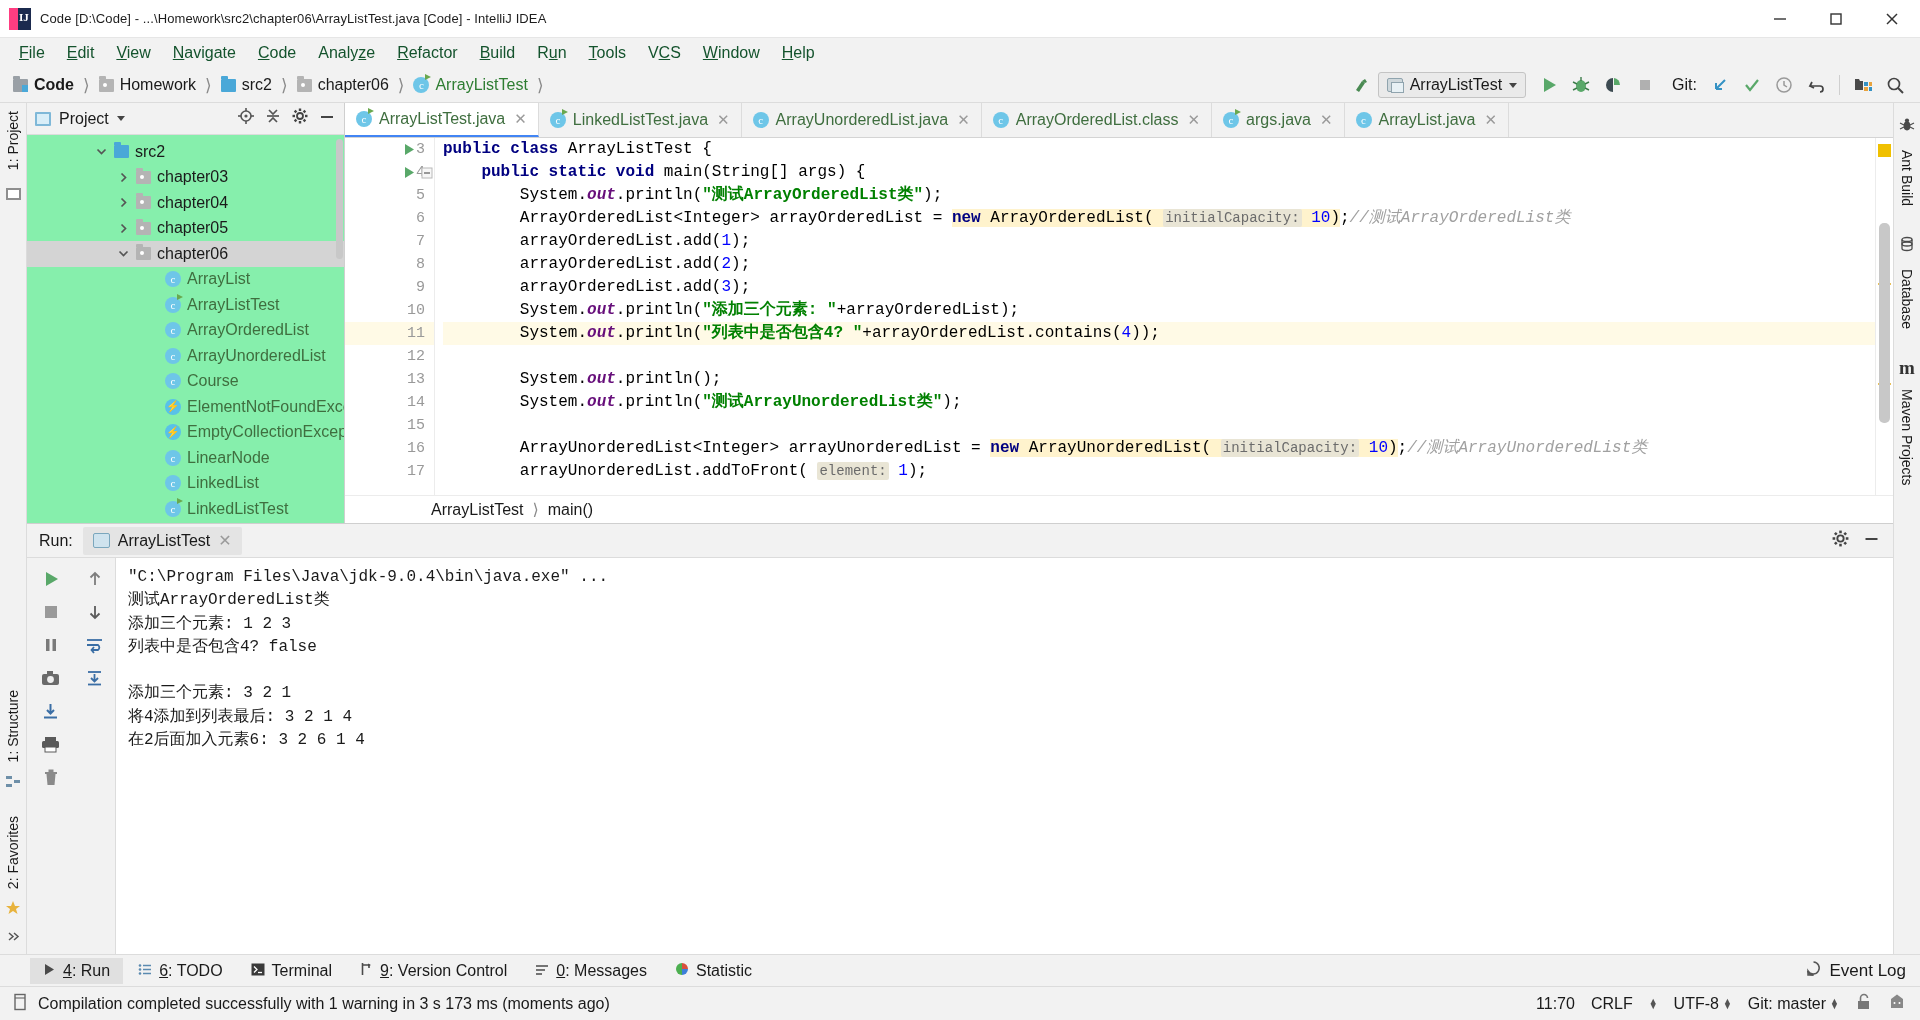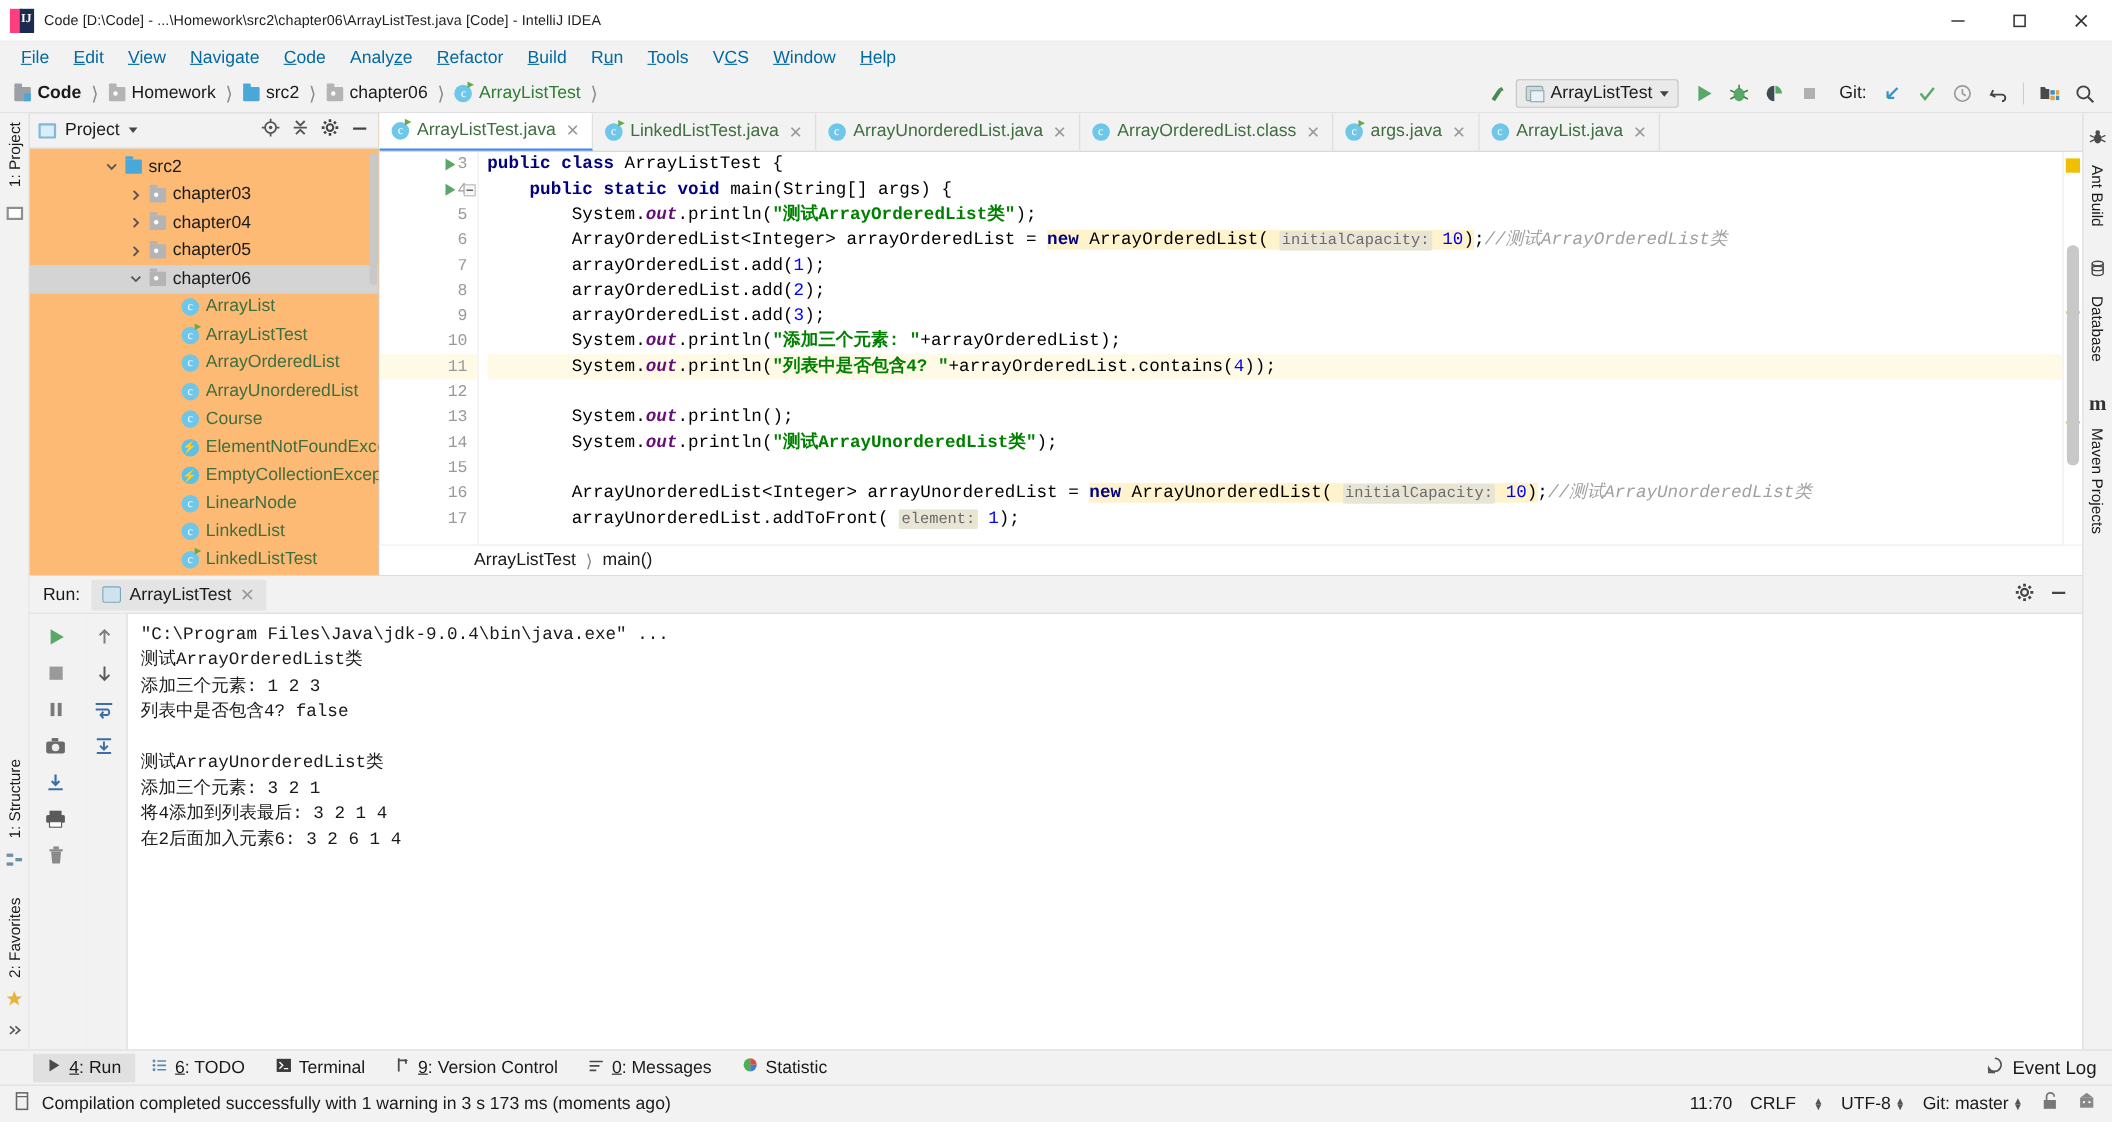--- a/index.html
+++ b/index.html
@@ -28,21 +28,21 @@
   .titlebar .title { font-size: 13px; color: #1d1d1d; letter-spacing: 0.1px; }
   .titlebar .winbtns { margin-left: auto; display: flex; align-items: center; height: 100%; }
   .winbtn { width: 56px; height: 38px; display:flex; align-items:center; justify-content:center; }
   .winbtn svg { display:block; }
 
   
   .menubar {
     height: 30px; display:flex; align-items:center; background:#f2f2f2;
     padding-left: 8px; flex: 0 0 30px; font-size: 16px;
   }
-  .menu-item { padding: 3px 11px; color:#0369a1; white-space:nowrap; }
+  .menu-item { padding: 3px 11px; color:#14532d; white-space:nowrap; }
   .menu-item u { text-decoration: underline; }
 
   
   .navbar {
     height: 35px; display:flex; align-items:center; background:#f2f2f2;
     padding-left: 10px; flex: 0 0 35px; border-bottom:1px solid #dcdcdc;
   }
   .crumb { display:flex; align-items:center; gap:6px; padding:1px 3px; font-size:16px; }
   .crumb .sep { color:#8a8a8a; margin: 0 3px; font-size: 17px; }
   .crumb-txt.bold { font-weight:bold; }
@@ -94,21 +94,21 @@
     writing-mode: vertical-rl; font-size:14px; padding:8px 4px; color:#1a1a1a; white-space:nowrap;
     display:flex; align-items:center; gap:5px;
   }
   .rail-tab.up { writing-mode: vertical-rl; transform: rotate(180deg); }
 
   .center { flex:1 1 auto; display:flex; flex-direction:column; min-width:0; }
   .upper { display:flex; flex:0 0 auto; height:420px; min-height:0; }
 
   
   .project {
-    width: 318px; flex:0 0 318px; background:#fdba74; display:flex; flex-direction:column;
+    width: 318px; flex:0 0 318px; background:#86efac; display:flex; flex-direction:column;
     border-right:1px solid #cfcfcf;
   }
   .project-head {
     height:32px; display:flex; align-items:center; gap:8px; padding:0 8px;
     background:#f2f2f2; border-bottom:1px solid #dcdcdc; flex:0 0 32px;
   }
   .project-head .ptitle { font-size:16px; }
   .proj-icon { width:16px;height:14px;border:2px solid #7fb8d8;background:#d9eef8;border-radius:1px; flex:0 0 16px;}
   .project-head .sp { margin-left:auto; display:flex; align-items:center; gap:9px; }
   .tree { flex:1 1 auto; overflow:hidden; padding-top:4px; position:relative; }
@@ -730,21 +730,20 @@
                 </svg>
             </div>
           </div>
 
           <div class="console">
             <div class="coline"><span class="cmdline">"C:\Program Files\Java\jdk-9.0.4\bin\java.exe" ...</span></div>
             <div class="coline">测试ArrayOrderedList类</div>
             <div class="coline">添加三个元素: 1 2 3</div>
             <div class="coline">列表中是否包含4? false</div>
             <div class="coline"></div>
-            <div class="coline">测试ArrayUnorderedList类</div>
             <div class="coline">添加三个元素: 3 2 1</div>
             <div class="coline">将4添加到列表最后: 3 2 1 4</div>
             <div class="coline">在2后面加入元素6: 3 2 6 1 4</div>
           </div>
         </div>
       </div>
     </div>
 
     <div class="rightrail">
       <div style="height:10px"></div>

